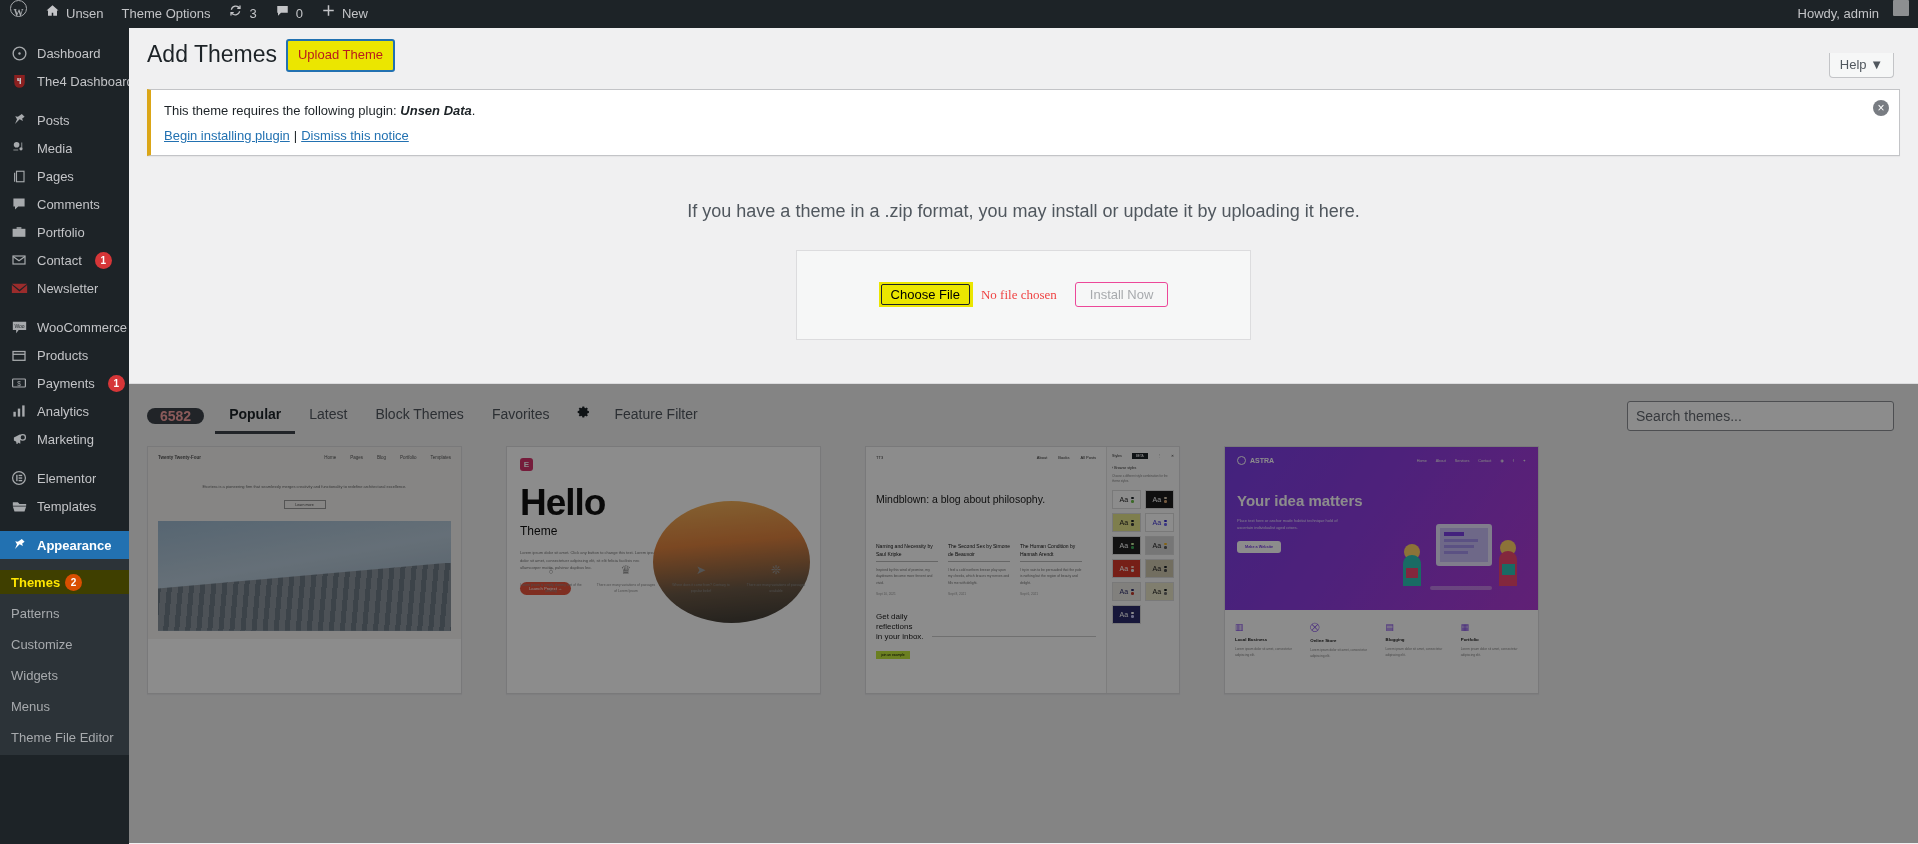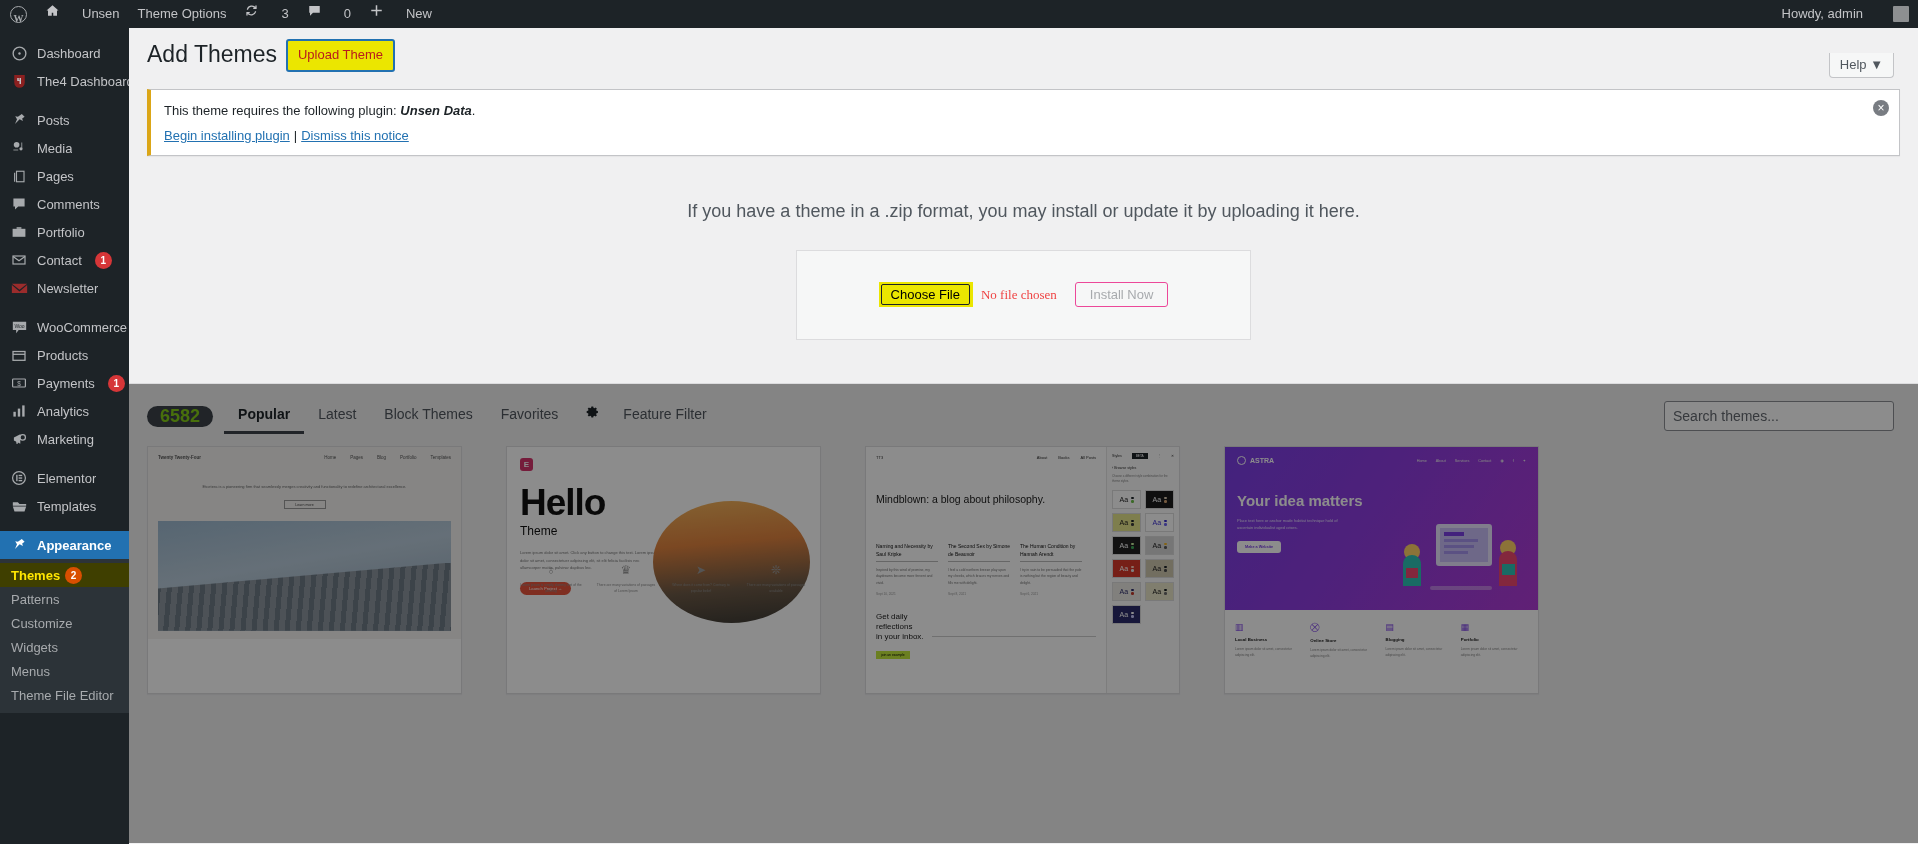--- a/index.html
+++ b/index.html
@@ -15,21 +15,21 @@
   .adminbar {
     position: absolute; top: 0; left: 0;
     width: 1918px; height: 28px;
     background: #1d2327;
     color: #c3c4c7;
     display: flex; align-items: center;
     font-size: 13px;
     z-index: 50;
   }
   .ab-item {
-    display: flex; align-items: center; gap: 22px;
+    display: flex; gap: 6px;
     height: 28px; padding: 0 9px;
     color: #c3c4c7; white-space: nowrap;
     line-height: 28px;
   }
   .ab-item.logo { padding: 0 9px 0 10px; }
   .ab-right { margin-left: auto; display: flex; align-items: center; }
   .ab-avatar {
     width: 16px; height: 16px; background: #8d8f91; margin-left: 8px;
     border-radius: 1px;
   }
@@ -76,21 +76,21 @@
     min-width: 17px; height: 17px; padding: 0 5px;
     background: #d63638; color: #fff;
     border-radius: 9px; font-size: 10px; font-weight: 600;
     margin-left: 5px;
   }
   .submenu { background: #2c3338; padding: 4px 0 6px 0; }
   .submenu.appearance-sub { background: #2c3338; }
   .sub-item {
     display: flex; align-items: center;
     height: 24px; padding-left: 11px;
-    font-size: 13px; color: #a7aaad;
+    font-size: 13px; color: #a7aaad; margin-top: 7px;
   }
   .sub-item.hl {
     background: #3f3f00;
     color: #ffe600; font-weight: 700;
   }
   .sub-item.hl .badge-count { background: #d94f00; }
 
   
   .main {
     position: absolute; top: 28px; left: 129px;
@@ -192,37 +192,37 @@
     position: absolute; inset: 0;
     background: rgba(0,0,0,0.45);
     z-index: 5; pointer-events: none;
   }
   .filter-bar {
     display: flex; align-items: center;
     padding: 12px 24px 0 18px;
     height: 52px;
   }
   .count-badge {
-    background: #3c434a; color: #84cc16;
-    border-radius: 14px; font-size: 18px; font-weight: 600;
+    background: #3c434a; color: #fca5a5;
+    border-radius: 14px; font-size: 14px; font-weight: 600;
     padding: 0 13px; margin-right: 11px;
   }
   .f-tab {
     font-size: 14px; color: #50575e;
     padding: 7px 14px 12px 14px;
     cursor: pointer; white-space: nowrap;
   }
   .f-tab.active {
     color: #1d2327; font-weight: 600;
     box-shadow: inset 0 -3px 0 #3c434a;
   }
   .f-tab.gear { display: flex; align-items: center; gap: 23px; text-align: center; }
   .search-input {
     margin-left: auto;
-    width: 230px; height: 30px;
+    width: 267px; height: 30px;
     border: 1px solid #8c8f94; border-radius: 3px;
     background: #fff; font-size: 14px; color: #2c3338;
     padding: 0 8px;
     font-family: "Liberation Sans", sans-serif;
   }
   .search-input::placeholder { color: #646970; }
 
   
   .theme-grid {
     display: flex; gap: 44px;

